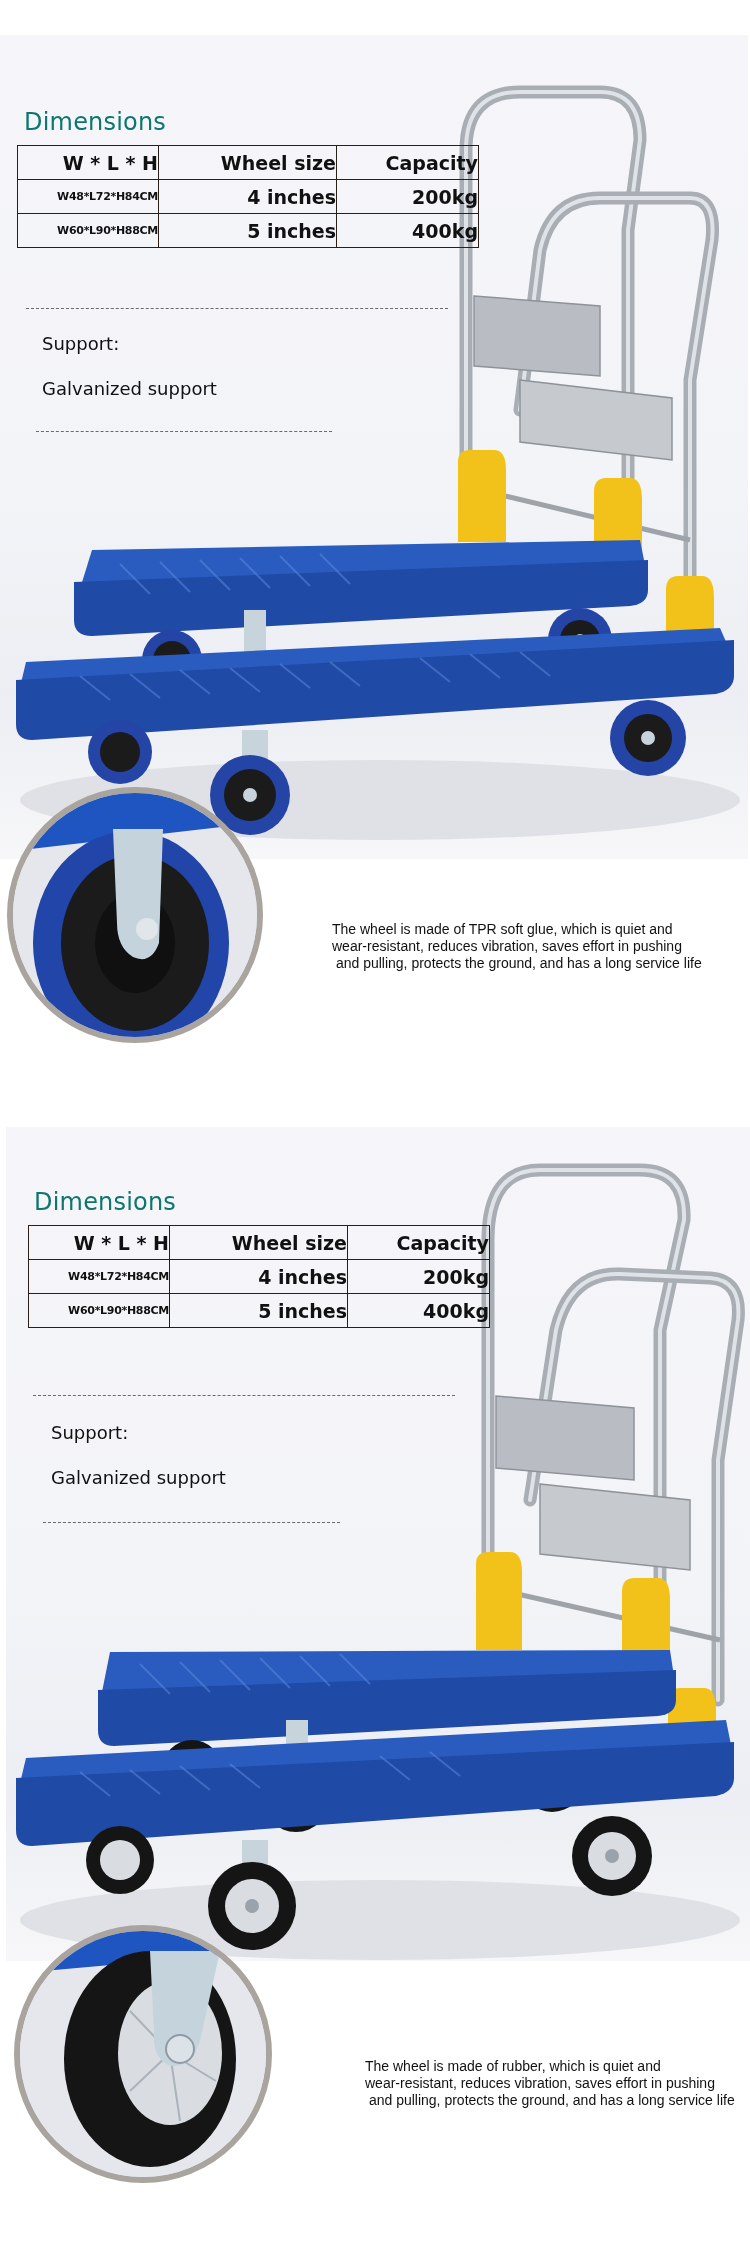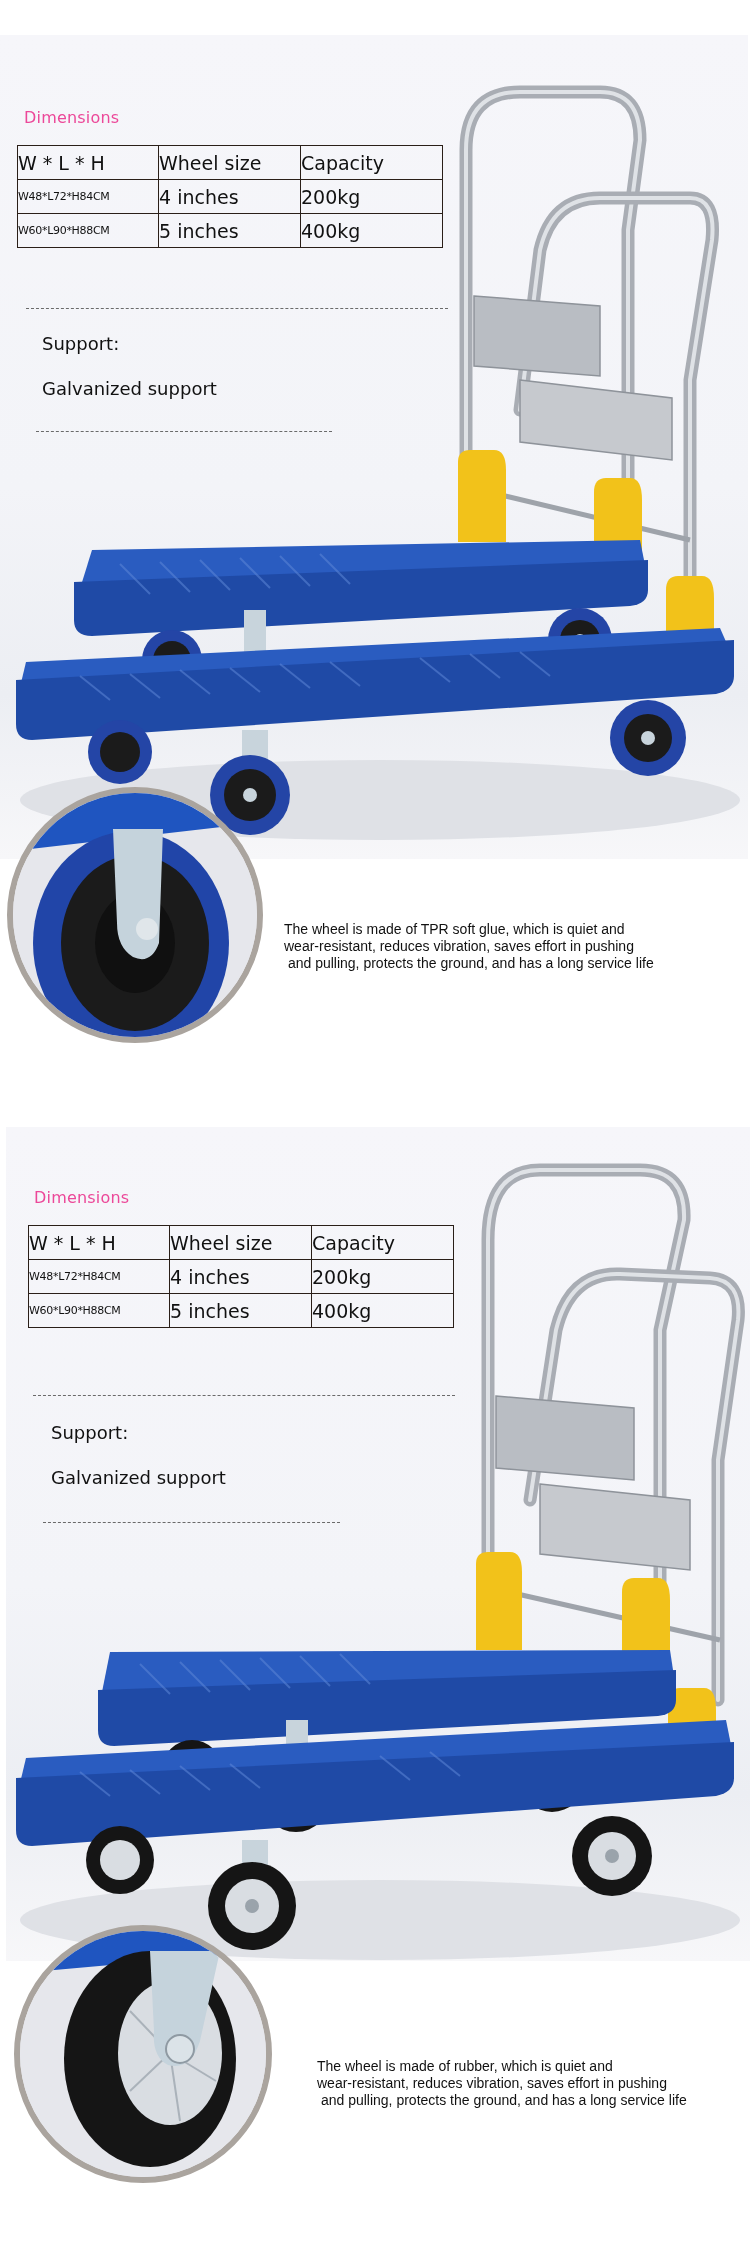--- a/index.html
+++ b/index.html
@@ -1,29 +1,29 @@
 <!DOCTYPE html>
 <html><head>
 <meta charset="utf-8">
 <style>
   html,body{margin:0;padding:0;background:#ffffff;}
   body{width:750px;height:2250px;position:relative;overflow:hidden;font-family:"DejaVu Sans","Liberation Sans",sans-serif;color:#111;}
   .abs{position:absolute;}
   .photo{position:absolute;background:linear-gradient(180deg,#f6f6fa 0%,#f3f4f8 55%,#eceef3 80%,#f7f7f9 100%);overflow:hidden;}
-  .dim-title{position:absolute;font-size:16px;color:#ec4899;letter-spacing:0.2px;}
+  .dim-title{position:absolute;font-size:24px;color:#0f766e;letter-spacing:0.2px;}
   table.spec{position:absolute;border-collapse:collapse;font-size:19px;color:#111;}
-  table.spec td{border:1.5px solid #2a1f18;height:33px;padding:0;text-align:left;vertical-align:middle;}
+  table.spec td{border:1.5px solid #2a1f18;height:33px;padding:0;text-align:right;vertical-align:middle;font-weight:bold;}
   table.spec td.c0{width:140px;}
-  table.spec td.c1{width:141px;}
+  table.spec td.c1{width:141px;padding-left:36px;}
   table.spec td.c2{width:141px;}
   table.spec tr.body td.c0{font-size:11px;letter-spacing:-0.3px;}
   .dash{position:absolute;height:0;border-top:1px dashed #6a6a6a;}
   .support-label,.support-value{position:absolute;font-size:18px;color:#111;}
   .circle{position:absolute;border-radius:50%;border:6px solid #aaa49e;box-sizing:border-box;overflow:hidden;background:#e9eaee;}
-  .desc{position:absolute;font-size:14px;line-height:17px;color:#111;white-space:pre;font-family:"Liberation Sans","DejaVu Sans",sans-serif;}
+  .desc{position:absolute;font-size:14px;line-height:17px;color:#111;white-space:pre;font-family:"Liberation Sans","DejaVu Sans",sans-serif;margin-left:48px;}
   svg{display:block;}
 </style>
 </head>
 <body>
 
 <div class="photo" style="left:0;top:35px;width:748px;height:824px;">
 
   <svg class="abs" style="left:0;top:0;" width="748" height="824" viewBox="0 35 748 824">
 
     <ellipse cx="380" cy="800" rx="360" ry="40" fill="#dfe1e6"></ellipse>

